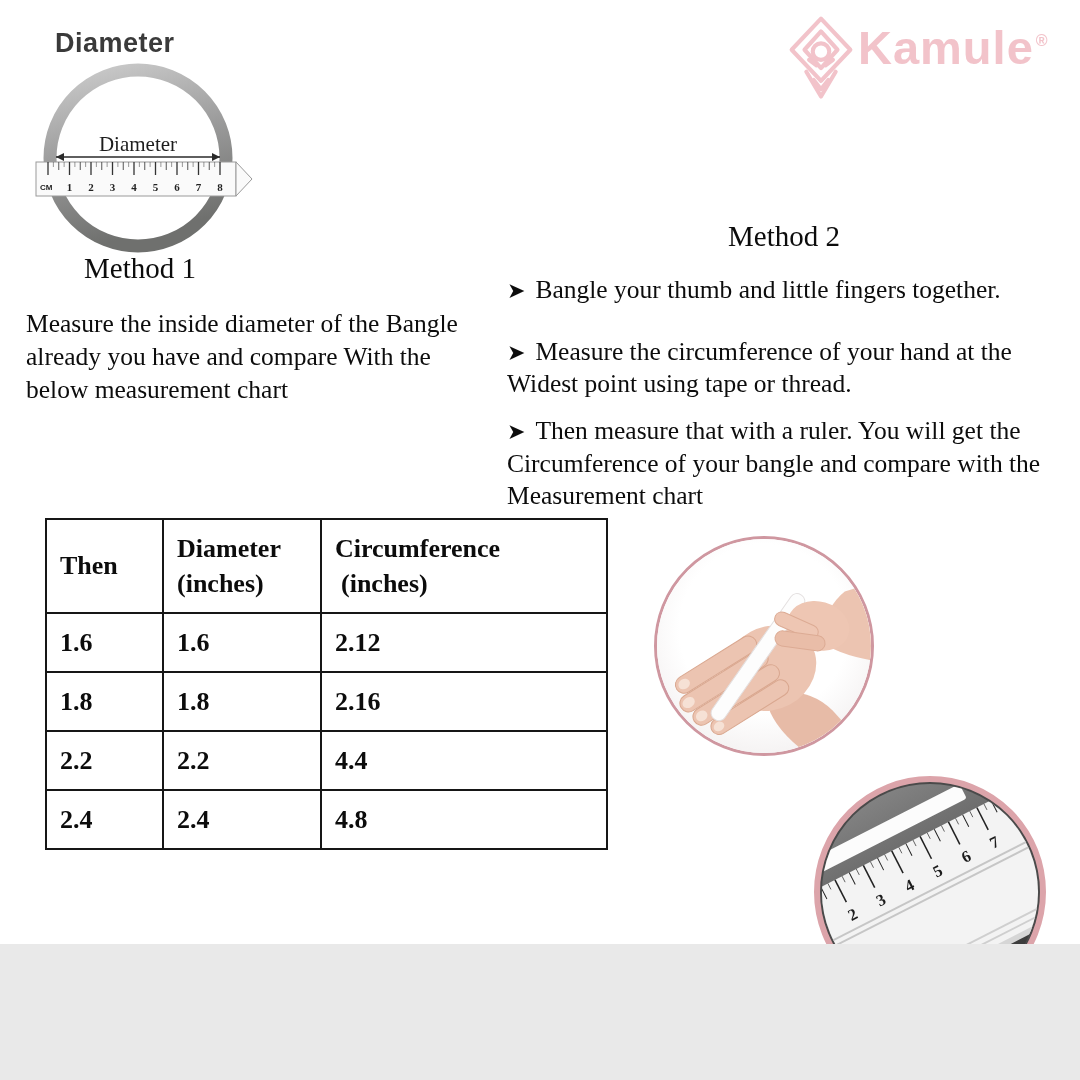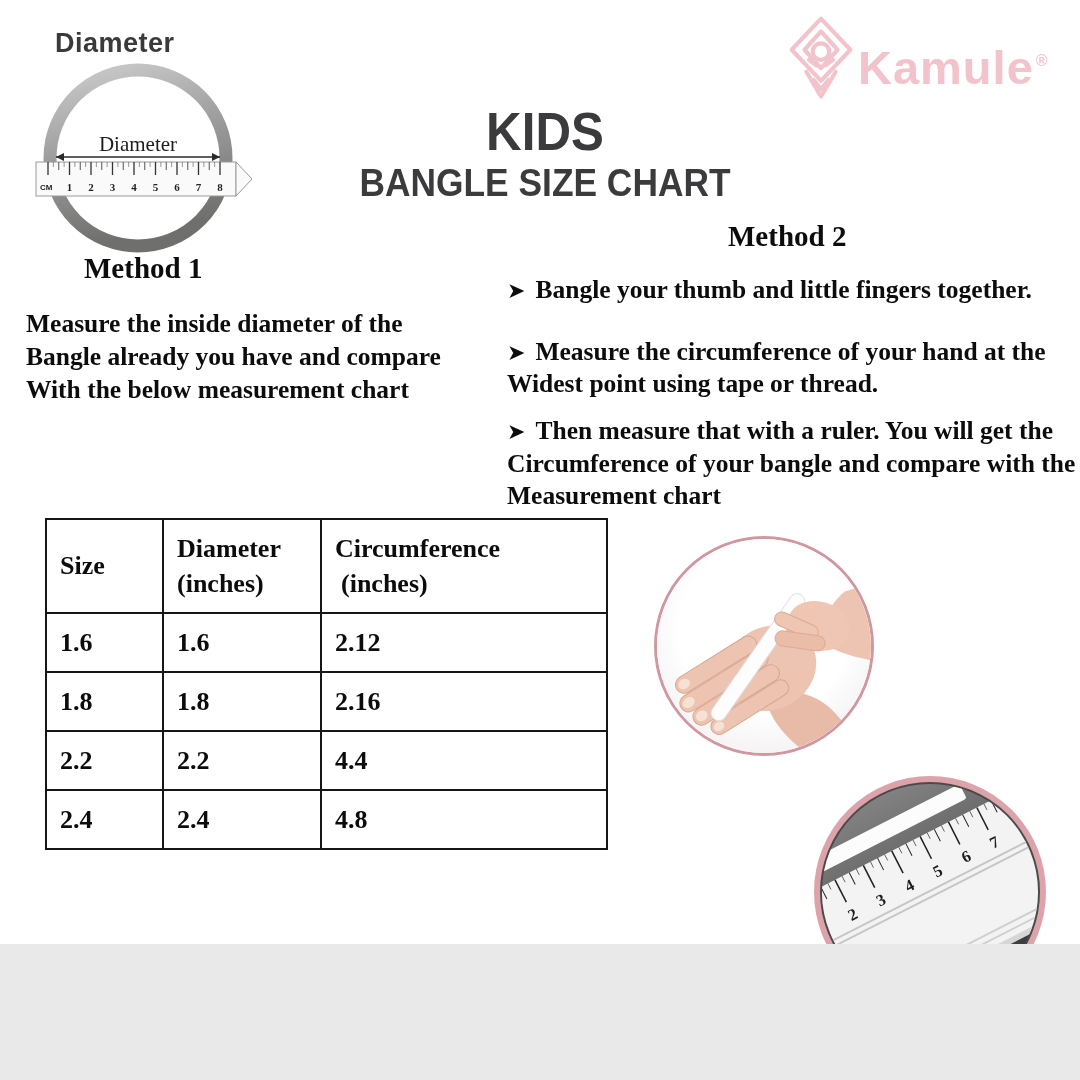--- a/index.html
+++ b/index.html
@@ -10,30 +10,30 @@
   }
   .abs { position:absolute; }
 
   
   .diameter-label { left:55px; top:28px; font-size:27px; font-weight:700; color:#3a3a3a; letter-spacing:.5px; }
   .bangle-svg { position:absolute; left:28px; top:58px; width:230px; height:200px; }
 
   
   .logo { left:788px; top:14px; display:flex; align-items:flex-start; }
   .logo-icon { width:66px; height:88px; }
-  .logo-text { margin-left:4px; padding-top:10px; font-size:47px; font-weight:700; color:var(--brand-pink,#f2c3ca); letter-spacing:1px; line-height:1;margin-top:20px; }
+  .logo-text { margin-left:4px; padding-top:10px; font-size:47px; font-weight:700; color:var(--brand-pink,#f2c3ca); letter-spacing:1px; line-height:1; }
   .logo-reg { font-size:16px; vertical-align:18px; margin-left:2px; font-weight:700; color:var(--brand-pink,#f2c3ca); }
 
   
   .title-block { left:325px; top:104px; width:440px; text-align:center; color:var(--title-gray,#3b3b3d); }
   .title-line1 { font-size:53px; font-weight:700; line-height:1.05; transform:scaleX(.93); transform-origin:center; }
   .title-line2 { font-size:38px; font-weight:700; line-height:1.1; margin-top:3px; transform:scaleX(.93); transform-origin:center; }
 
   
-  .serif { font-family:"Liberation Serif", serif; font-weight:700; color:#0c0c0c; }
+  .serif { font-family:"Liberation Serif", serif; font-weight:400; color:#0c0c0c; }
   .method1-heading { left:84px; top:252px; font-size:29px; }
   .method1-body { left:26px; top:308px; width:432px; font-size:25.5px; line-height:1.29; }
   .method2-heading { left:728px; top:220px; font-size:29px; }
   .method2-list { left:507px; top:274px; width:580px; font-size:25.5px; line-height:1.26; }
   .bullet { margin:0; }
   .bullet + .bullet { margin-top:0; }
   .bullet.b1 { margin-bottom:30px; }
   .bullet.b2 { margin-bottom:15px; }
   .arrow { font-family:"DejaVu Sans", sans-serif; font-size:22px; margin-right:10px; }
 
@@ -141,45 +141,41 @@
       <polygon points="36,17 54,37 36,57 18,37"></polygon>
       <circle cx="36" cy="39" r="9"></circle>
       <path d="M20,61 L36,88 L52,61"></path>
       <path d="M28,70 L36,80 L44,70"></path>
       <path d="M23,48 L31,54"></path>
       <path d="M49,48 L41,54"></path>
     </svg>
     <div class="logo-text"><span>Kamule</span><span class="logo-reg">®</span></div>
   </div>
 
-  <div class="abs title-block">
-    <div class="title-line1">KIDS</div>
-    <div class="title-line2">BANGLE SIZE CHART</div>
-  </div>
 
   <div class="abs serif method1-heading">Method 1</div>
   <div class="abs serif method1-body">Measure the inside diameter of the Bangle already you have and compare With the below measurement chart</div>
 
   <div class="abs serif method2-heading">Method 2</div>
   <div class="abs serif method2-list">
     <p class="bullet b1"><span class="arrow">➤</span><span>Bangle your thumb and little fingers together.</span></p>
     <p class="bullet b2"><span class="arrow">➤</span><span>Measure the circumference of your hand at the Widest point using tape or thread.</span></p>
     <p class="bullet b3"><span class="arrow">➤</span><span>Then measure that with a ruler. You will get the Circumference of your bangle and compare with the Measurement chart</span></p>
   </div>
 
   <table class="size-table">
     <colgroup>
         <col style="width:117px">
         <col style="width:158px">
         <col>
       </colgroup>
     <thead>
       <tr>
         <th>
-            <span class="hl">Size</span>
+            <span class="hl">Then</span>
           </th>
         <th>
             <span class="hl">Diameter</span>
             <span class="hl">(inches)</span>
           </th>
         <th>
             <span class="hl">Circumference</span>
             <span class="hl ind">(inches)</span>
           </th>
       </tr>

